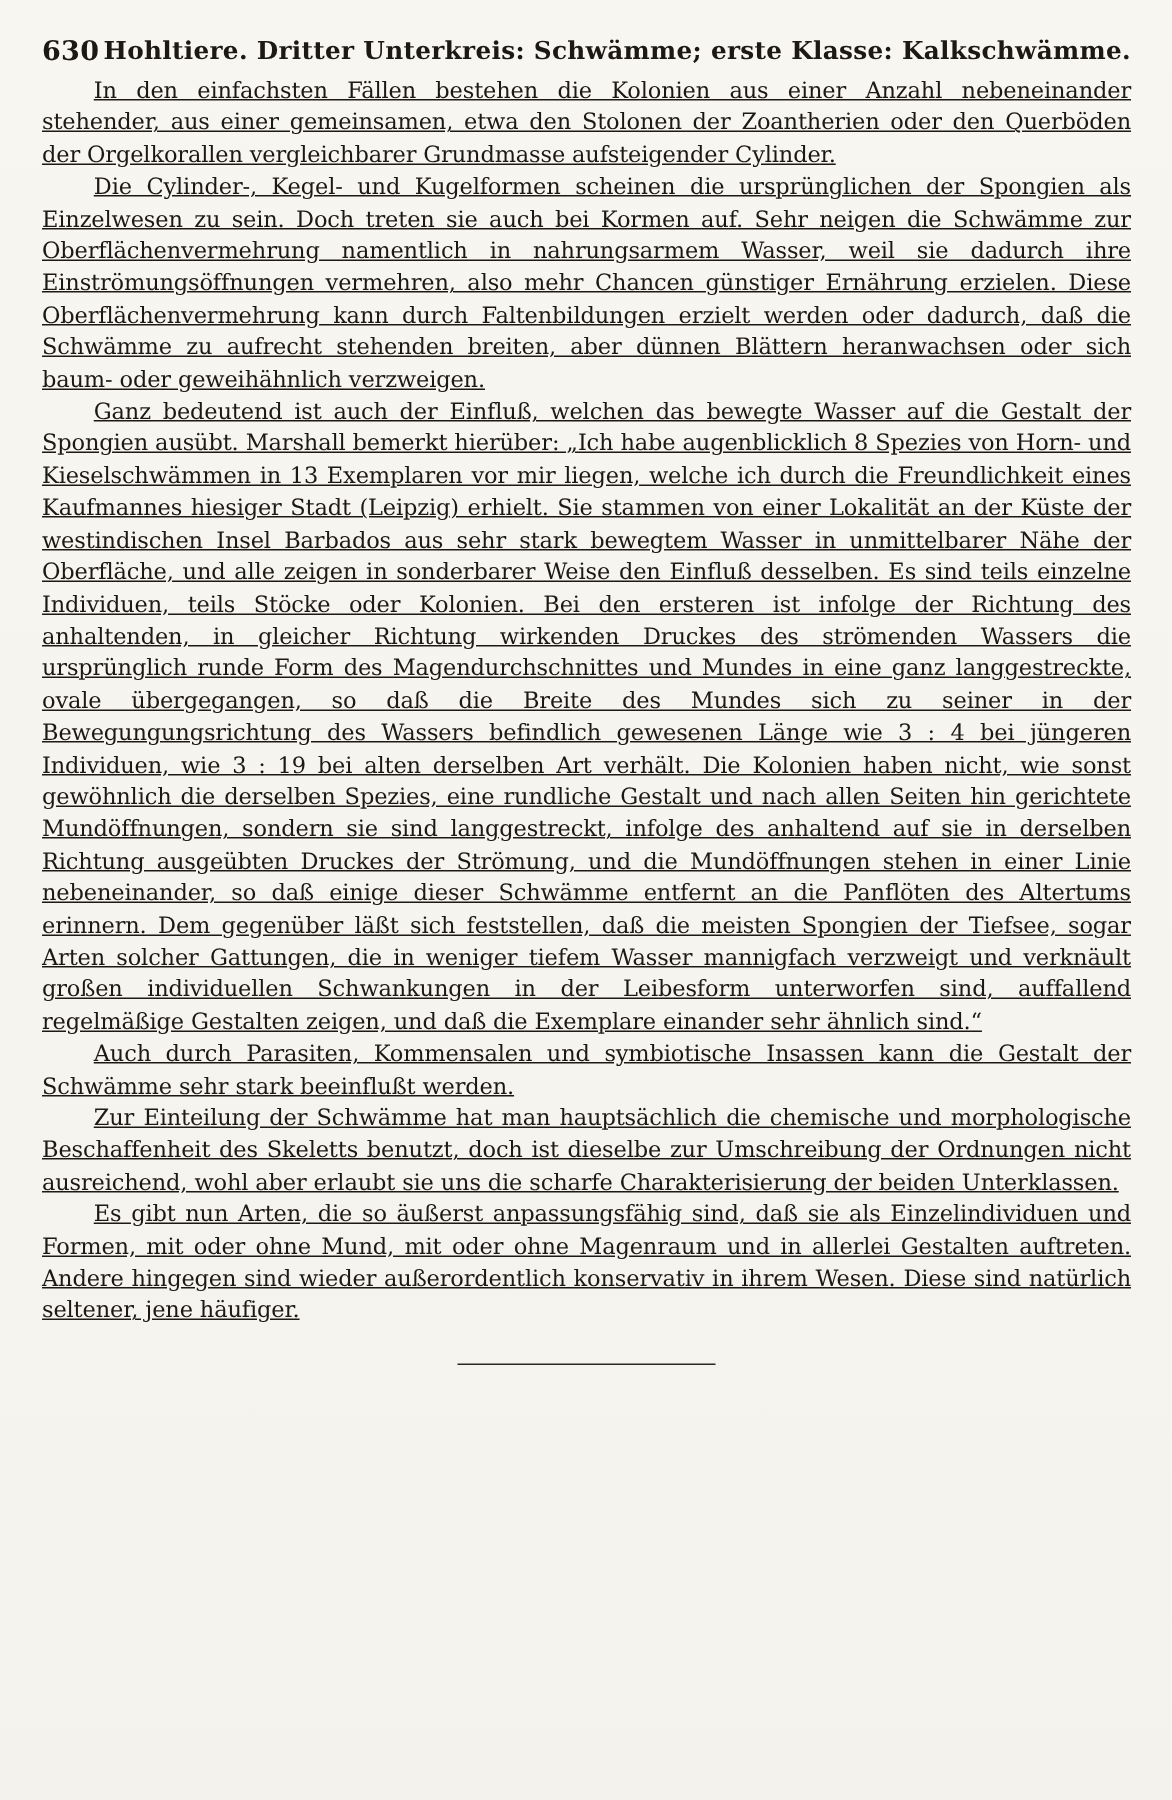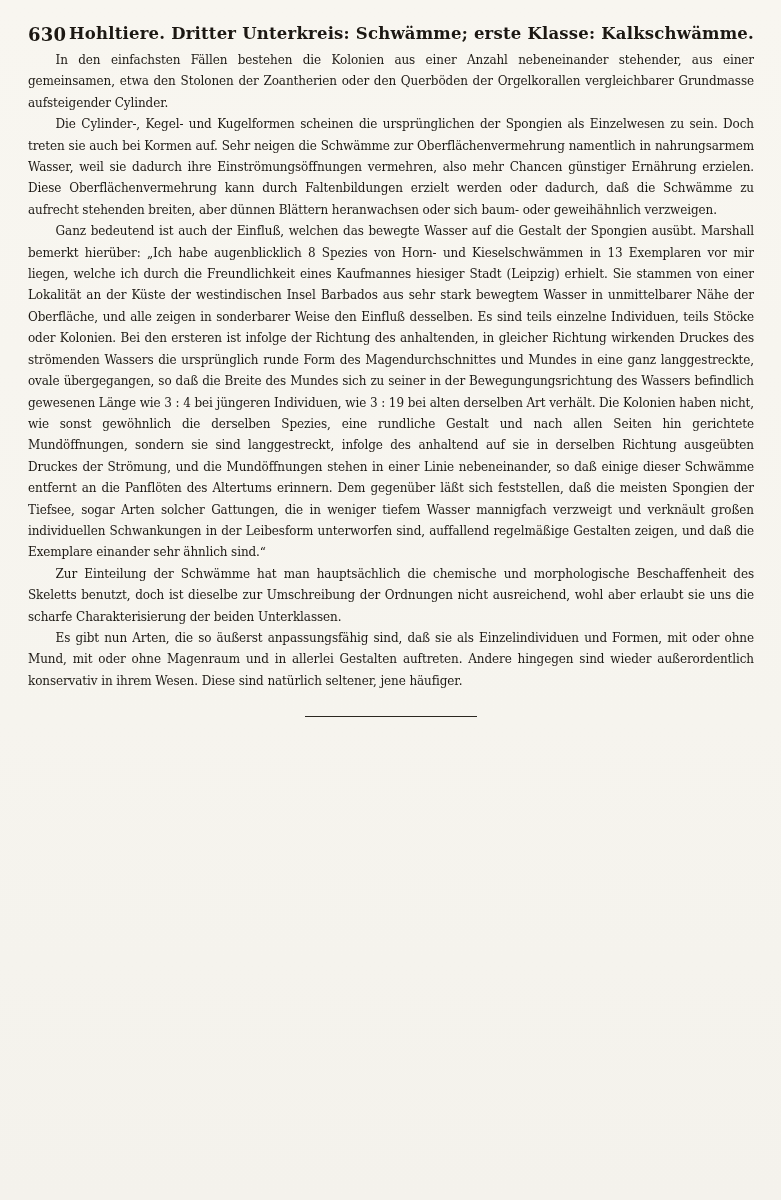--- a/index.html
+++ b/index.html
@@ -35,24 +35,25 @@
     top: 0;
     font-size: 18px;
     font-weight: bold;
   }
   .header-title {
     display: block;
     text-align: right;
     padding-left: 40px;
   }
   .body-text {
-    font-size: 12px;
+    font-size: 15px;
     line-height: 21.4px;
     text-align: justify;
     letter-spacing: -0.1px;
+    text-decoration: underline;
   }
   .body-text p {
     margin: 0;
     text-indent: 2.3em;
   }
   .end-rule {
     width: 172px;
     height: 0;
     border-top: 1.6px solid #2a2620;
     margin: 24px auto 0 auto;
@@ -65,19 +66,20 @@
 
   <div class="header">
     <span class="page-number">630</span>
     <span class="header-title">Hohltiere.  Dritter Unterkreis: Schwämme; erste Klasse: Kalkschwämme.</span>
   </div>
 
   <div class="body-text">
     <p>In den einfachsten Fällen bestehen die Kolonien aus einer Anzahl nebeneinander stehender, aus einer gemeinsamen, etwa den Stolonen der Zoantherien oder den Querböden der Orgelkorallen vergleichbarer Grundmasse aufsteigender Cylinder.</p>
     <p>Die Cylinder-, Kegel- und Kugelformen scheinen die ursprünglichen der Spongien als Einzelwesen zu sein.  Doch treten sie auch bei Kormen auf.  Sehr neigen die Schwämme zur Oberflächenvermehrung namentlich in nahrungsarmem Wasser, weil sie dadurch ihre Einströmungsöffnungen vermehren, also mehr Chancen günstiger Ernährung erzielen.  Diese Oberflächenvermehrung kann durch Faltenbildungen erzielt werden oder dadurch, daß die Schwämme zu aufrecht stehenden breiten, aber dünnen Blättern heranwachsen oder sich baum- oder geweihähnlich verzweigen.</p>
     <p>Ganz bedeutend ist auch der Einfluß, welchen das bewegte Wasser auf die Gestalt der Spongien ausübt.  Marshall bemerkt hierüber: „Ich habe augenblicklich 8 Spezies von Horn- und Kieselschwämmen in 13 Exemplaren vor mir liegen, welche ich durch die Freundlichkeit eines Kaufmannes hiesiger Stadt (Leipzig) erhielt.  Sie stammen von einer Lokalität an der Küste der westindischen Insel Barbados aus sehr stark bewegtem Wasser in unmittelbarer Nähe der Oberfläche, und alle zeigen in sonderbarer Weise den Einfluß desselben.  Es sind teils einzelne Individuen, teils Stöcke oder Kolonien.  Bei den ersteren ist infolge der Richtung des anhaltenden, in gleicher Richtung wirkenden Druckes des strömenden Wassers die ursprünglich runde Form des Magendurchschnittes und Mundes in eine ganz langgestreckte, ovale übergegangen, so daß die Breite des Mundes sich zu seiner in der Bewegungungsrichtung des Wassers befindlich gewesenen Länge wie 3 : 4 bei jüngeren Individuen, wie 3 : 19 bei alten derselben Art verhält.  Die Kolonien haben nicht, wie sonst gewöhnlich die derselben Spezies, eine rundliche Gestalt und nach allen Seiten hin gerichtete Mundöffnungen, sondern sie sind langgestreckt, infolge des anhaltend auf sie in derselben Richtung ausgeübten Druckes der Strömung, und die Mundöffnungen stehen in einer Linie nebeneinander, so daß einige dieser Schwämme entfernt an die Panflöten des Altertums erinnern.  Dem gegenüber läßt sich feststellen, daß die meisten Spongien der Tiefsee, sogar Arten solcher Gattungen, die in weniger tiefem Wasser mannigfach verzweigt und verknäult großen individuellen Schwankungen in der Leibesform unterworfen sind, auffallend regelmäßige Gestalten zeigen, und daß die Exemplare einander sehr ähnlich sind.“</p>
+    <p>Auch durch Parasiten, Kommensalen und symbiotische Insassen kann die Gestalt der Schwämme sehr stark beeinflußt werden.</p>
     <p>Zur Einteilung der Schwämme hat man hauptsächlich die chemische und morphologische Beschaffenheit des Skeletts benutzt, doch ist dieselbe zur Umschreibung der Ordnungen nicht ausreichend, wohl aber erlaubt sie uns die scharfe Charakterisierung der beiden Unterklassen.</p>
     <p>Es gibt nun Arten, die so äußerst anpassungsfähig sind, daß sie als Einzelindividuen und Formen, mit oder ohne Mund, mit oder ohne Magenraum und in allerlei Gestalten auftreten.  Andere hingegen sind wieder außerordentlich konservativ in ihrem Wesen.  Diese sind natürlich seltener, jene häufiger.</p>
   </div>
 
   <div class="end-rule"></div>
 
 </div>
 
 </body></html>

